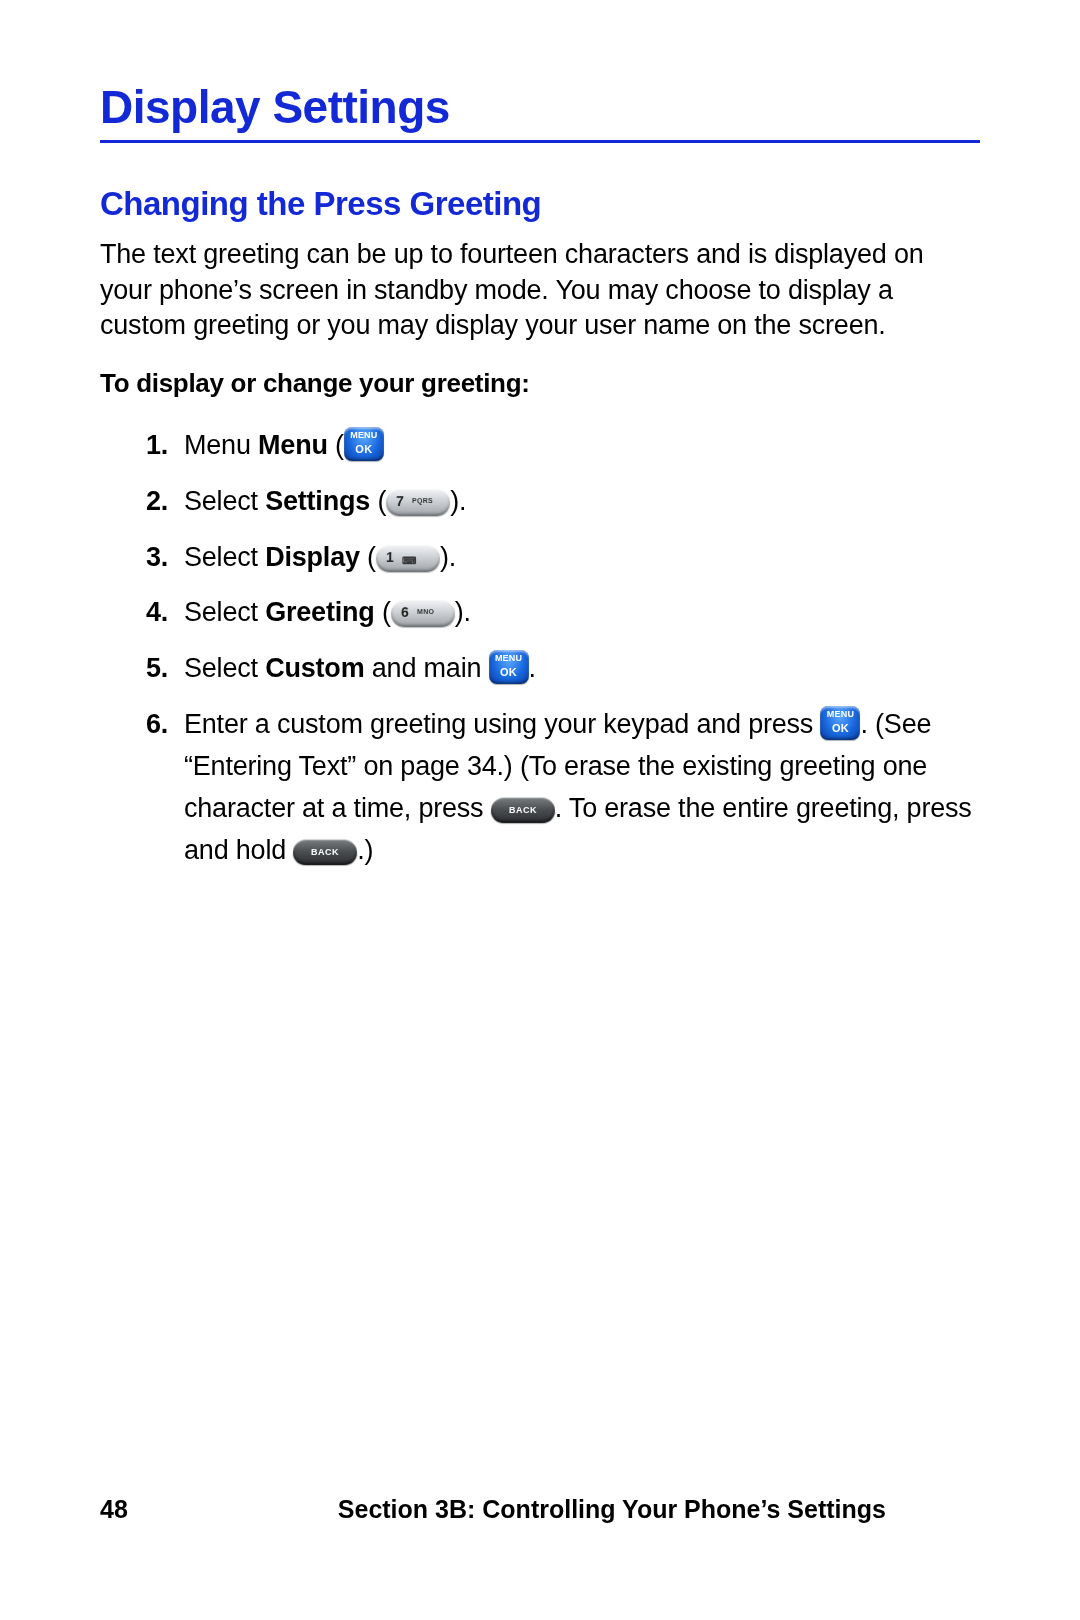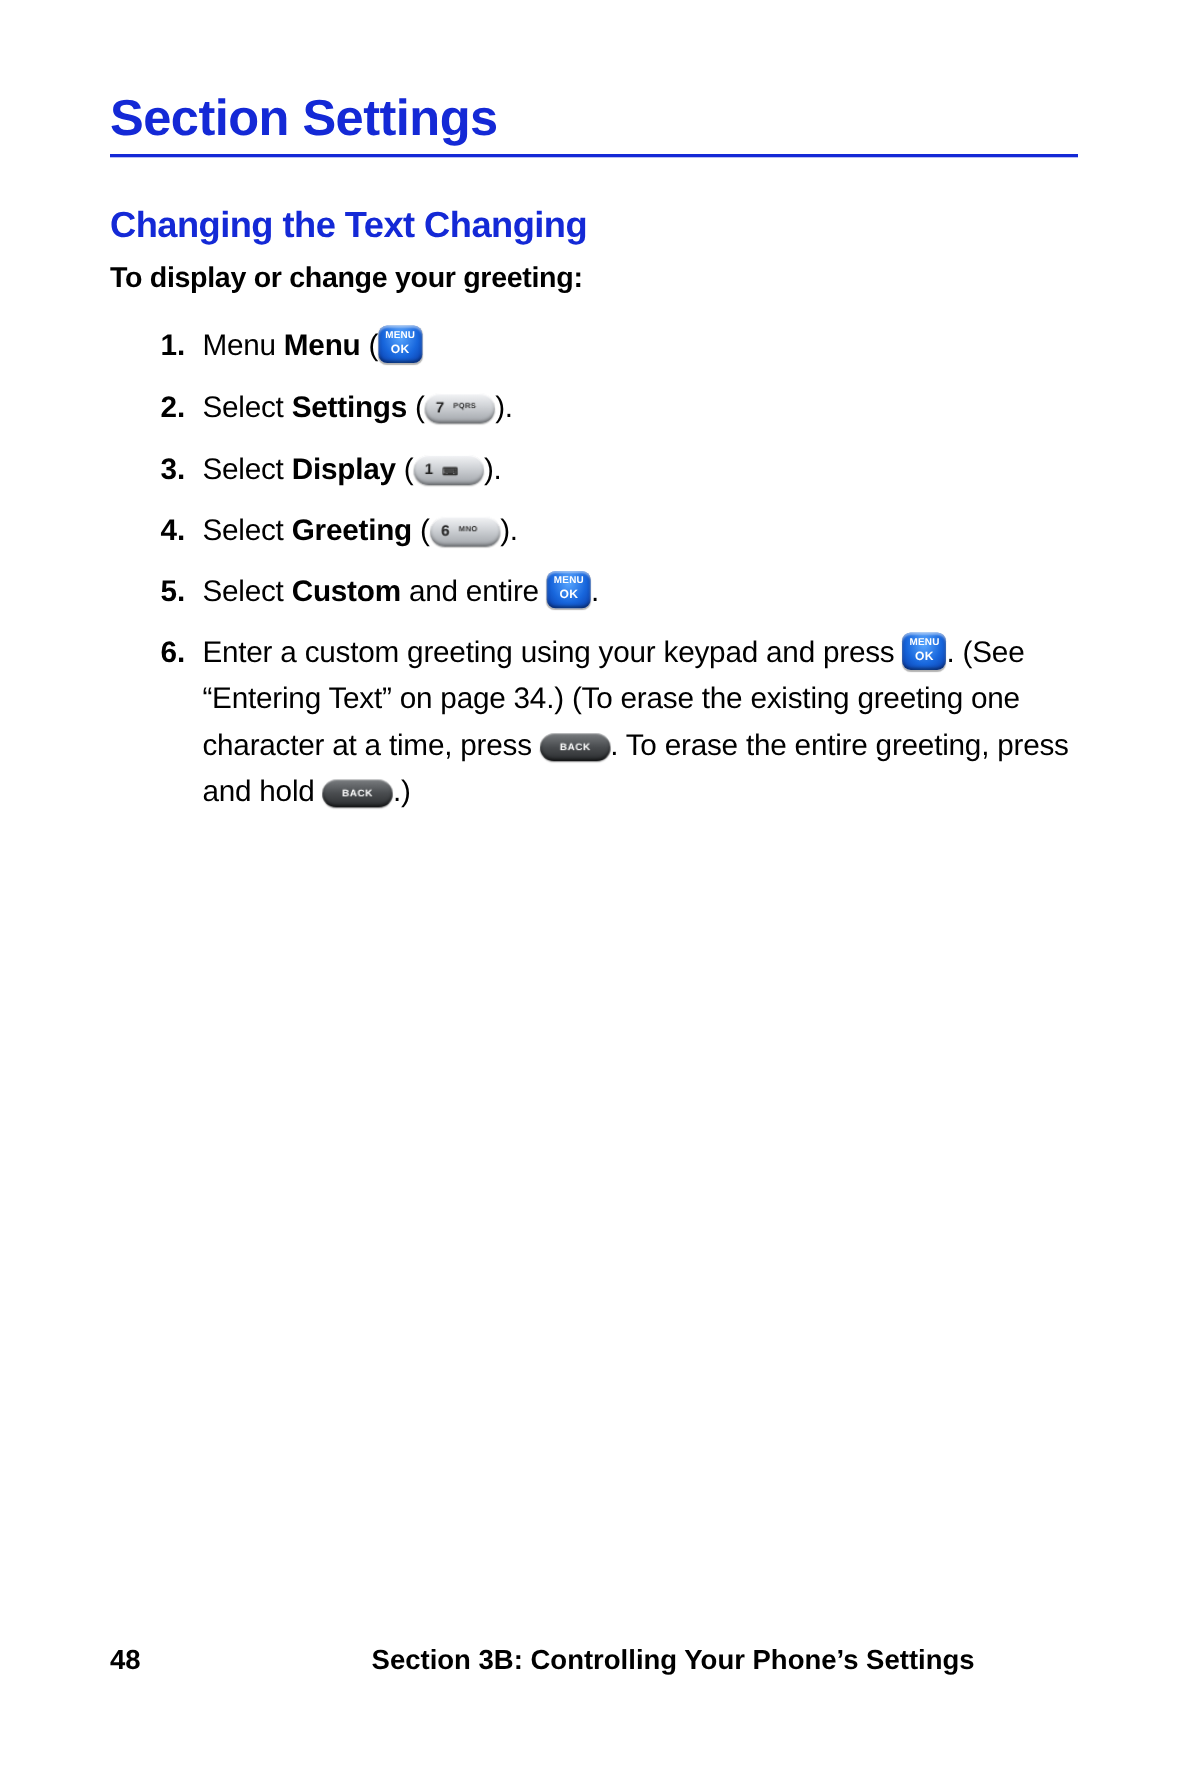--- a/index.html
+++ b/index.html
@@ -167,25 +167,26 @@
   }
   .footer .page-num {
     margin-right: 210px;
   }
 </style>
 </head>
 <body>
 
 <div class="page">
 
-  <h1 class="h1">Section Settings</h1>
+  <h1 class="h1">Display Settings</h1>
   <hr class="h1-rule">
 
-  <h2 class="h2">Changing the Text Changing</h2>
-
+  <h2 class="h2">Changing the Press Greeting</h2>
+
+  <p class="body-text">The text greeting can be up to fourteen characters and is displayed on your phone’s screen in standby mode. You may choose to display a custom greeting or you may display your user name on the screen.</p>
 
   <p class="subhead">To display or change your greeting:</p>
 
   <ol class="steps">
 
     <li>
       <span class="num">1.</span>
       <span>Menu </span><span class="b">Menu</span><span> (</span><span class="key-menu"><span class="t1">MENU</span><span class="t2">OK</span></span>
     </li>
 
@@ -199,21 +200,21 @@
       <span>Select </span><span class="b">Display</span><span> (</span><span class="key-num one"><span class="big">1</span><span class="small">⌨</span></span><span>).</span>
     </li>
 
     <li>
       <span class="num">4.</span>
       <span>Select </span><span class="b">Greeting</span><span> (</span><span class="key-num"><span class="big">6</span><span class="small">MNO</span></span><span>).</span>
     </li>
 
     <li>
       <span class="num">5.</span>
-      <span>Select </span><span class="b">Custom</span><span> and entire </span><span class="key-menu"><span class="t1">MENU</span><span class="t2">OK</span></span><span>.</span>
+      <span>Select </span><span class="b">Custom</span><span> and main </span><span class="key-menu"><span class="t1">MENU</span><span class="t2">OK</span></span><span>.</span>
     </li>
 
     <li>
       <span class="num">6.</span>
       <span>Enter a custom greeting using your keypad and press </span><span class="key-menu"><span class="t1">MENU</span><span class="t2">OK</span></span><span>. (See “Entering Text” on page 34.) (To erase the existing greeting one character at a time, press </span><span class="key-back"><span class="lbl">BACK</span></span><span>. To erase the entire greeting, press and hold </span><span class="key-back"><span class="lbl">BACK</span></span><span>.)</span>
     </li>
 
   </ol>
 
   <div class="footer">

